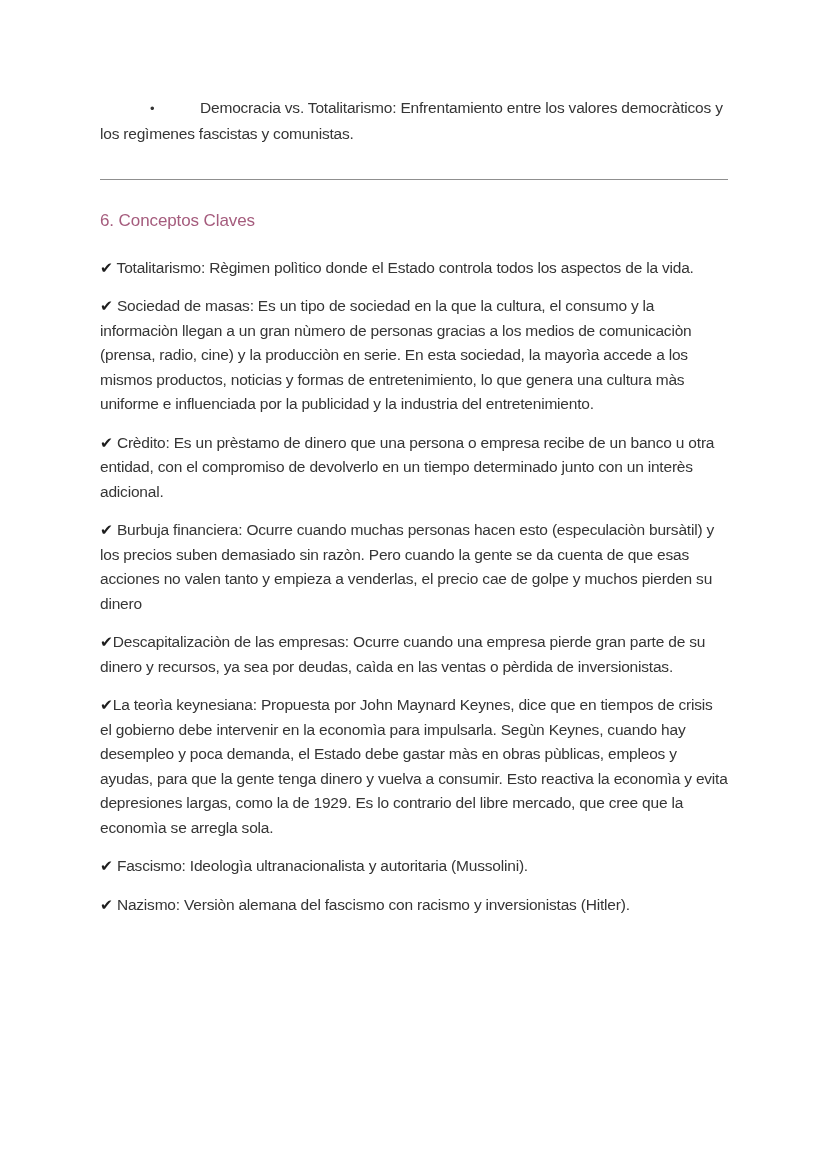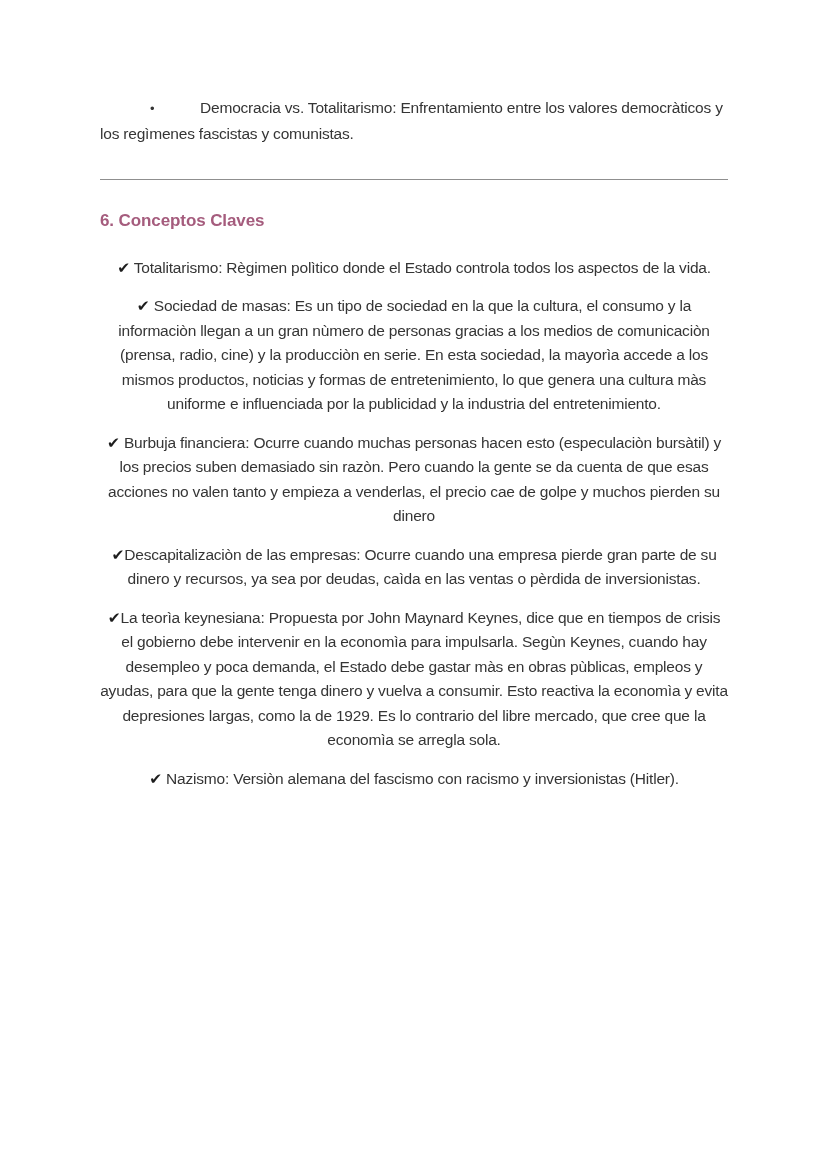--- a/index.html
+++ b/index.html
@@ -35,45 +35,47 @@
 
   hr.divider {
     border: none;
     border-top: 1.5px solid #8f8f8f;
     margin: 33px 0 0 0;
   }
 
   h2.section-heading {
     margin: 29px 0 22px 0;
     font-size: 17px;
-    font-weight: 700;
+    font-weight: 400;
     letter-spacing: -0.1px;
     color: #a55c7d;
   }
 
-  .concept { margin-bottom: 14px; text-align: center; }
+  .concept { margin-bottom: 14px; }
   .concept .check {
     font-family: "DejaVu Sans", sans-serif;
     font-weight: bold;
     color: #1d1d1d;
   }
 </style>
 </head>
 <body>
 
 <div class="page" style="background: rgb(255, 255, 255); color: rgb(53, 53, 53);">
 
   <p class="intro"><span class="bullet">•</span><span>Democracia vs. Totalitarismo: Enfrentamiento entre los valores democràticos y los regìmenes fascistas y comunistas.</span></p>
 
   <hr class="divider" style="border-top-color: rgb(143, 143, 143);">
 
   <h2 class="section-heading" style="color: rgb(165, 92, 125);">6. Conceptos Claves</h2>
 
   <div>
     <p class="concept"><span class="check">✔</span><span> Totalitarismo: Règimen polìtico donde el Estado controla todos los aspectos de la vida.</span></p>
     <p class="concept"><span class="check">✔</span><span> Sociedad de masas: Es un tipo de sociedad en la que la cultura, el consumo y la informaciòn llegan a un gran nùmero de personas gracias a los medios de comunicaciòn (prensa, radio, cine) y la producciòn en serie. En esta sociedad, la mayorìa accede a los mismos productos, noticias y formas de entretenimiento, lo que genera una cultura màs uniforme e influenciada por la publicidad y la industria del entretenimiento.</span></p>
+    <p class="concept"><span class="check">✔</span><span> Crèdito: Es un prèstamo de dinero que una persona o empresa recibe de un banco u otra entidad, con el compromiso de devolverlo en un tiempo determinado junto con un interès adicional.</span></p>
     <p class="concept"><span class="check">✔</span><span> Burbuja financiera: Ocurre cuando muchas personas hacen esto (especulaciòn bursàtil) y los precios suben demasiado sin razòn. Pero cuando la gente se da cuenta de que esas acciones no valen tanto y empieza a venderlas, el precio cae de golpe y muchos pierden su dinero</span></p>
     <p class="concept"><span class="check">✔</span><span>Descapitalizaciòn de las empresas: Ocurre cuando una empresa pierde gran parte de su dinero y recursos, ya sea por deudas, caìda en las ventas o pèrdida de inversionistas.</span></p>
     <p class="concept"><span class="check">✔</span><span>La teorìa keynesiana: Propuesta por John Maynard Keynes, dice que en tiempos de crisis el gobierno debe intervenir en la economìa para impulsarla. Segùn Keynes, cuando hay desempleo y poca demanda, el Estado debe gastar màs en obras pùblicas, empleos y ayudas, para que la gente tenga dinero y vuelva a consumir. Esto reactiva la economìa y evita depresiones largas, como la de 1929. Es lo contrario del libre mercado, que cree que la economìa se arregla sola.</span></p>
+    <p class="concept"><span class="check">✔</span><span> Fascismo: Ideologìa ultranacionalista y autoritaria (Mussolini).</span></p>
     <p class="concept"><span class="check">✔</span><span> Nazismo: Versiòn alemana del fascismo con racismo y inversionistas (Hitler).</span></p>
   </div>
 
 </div>
 
 </body></html>

